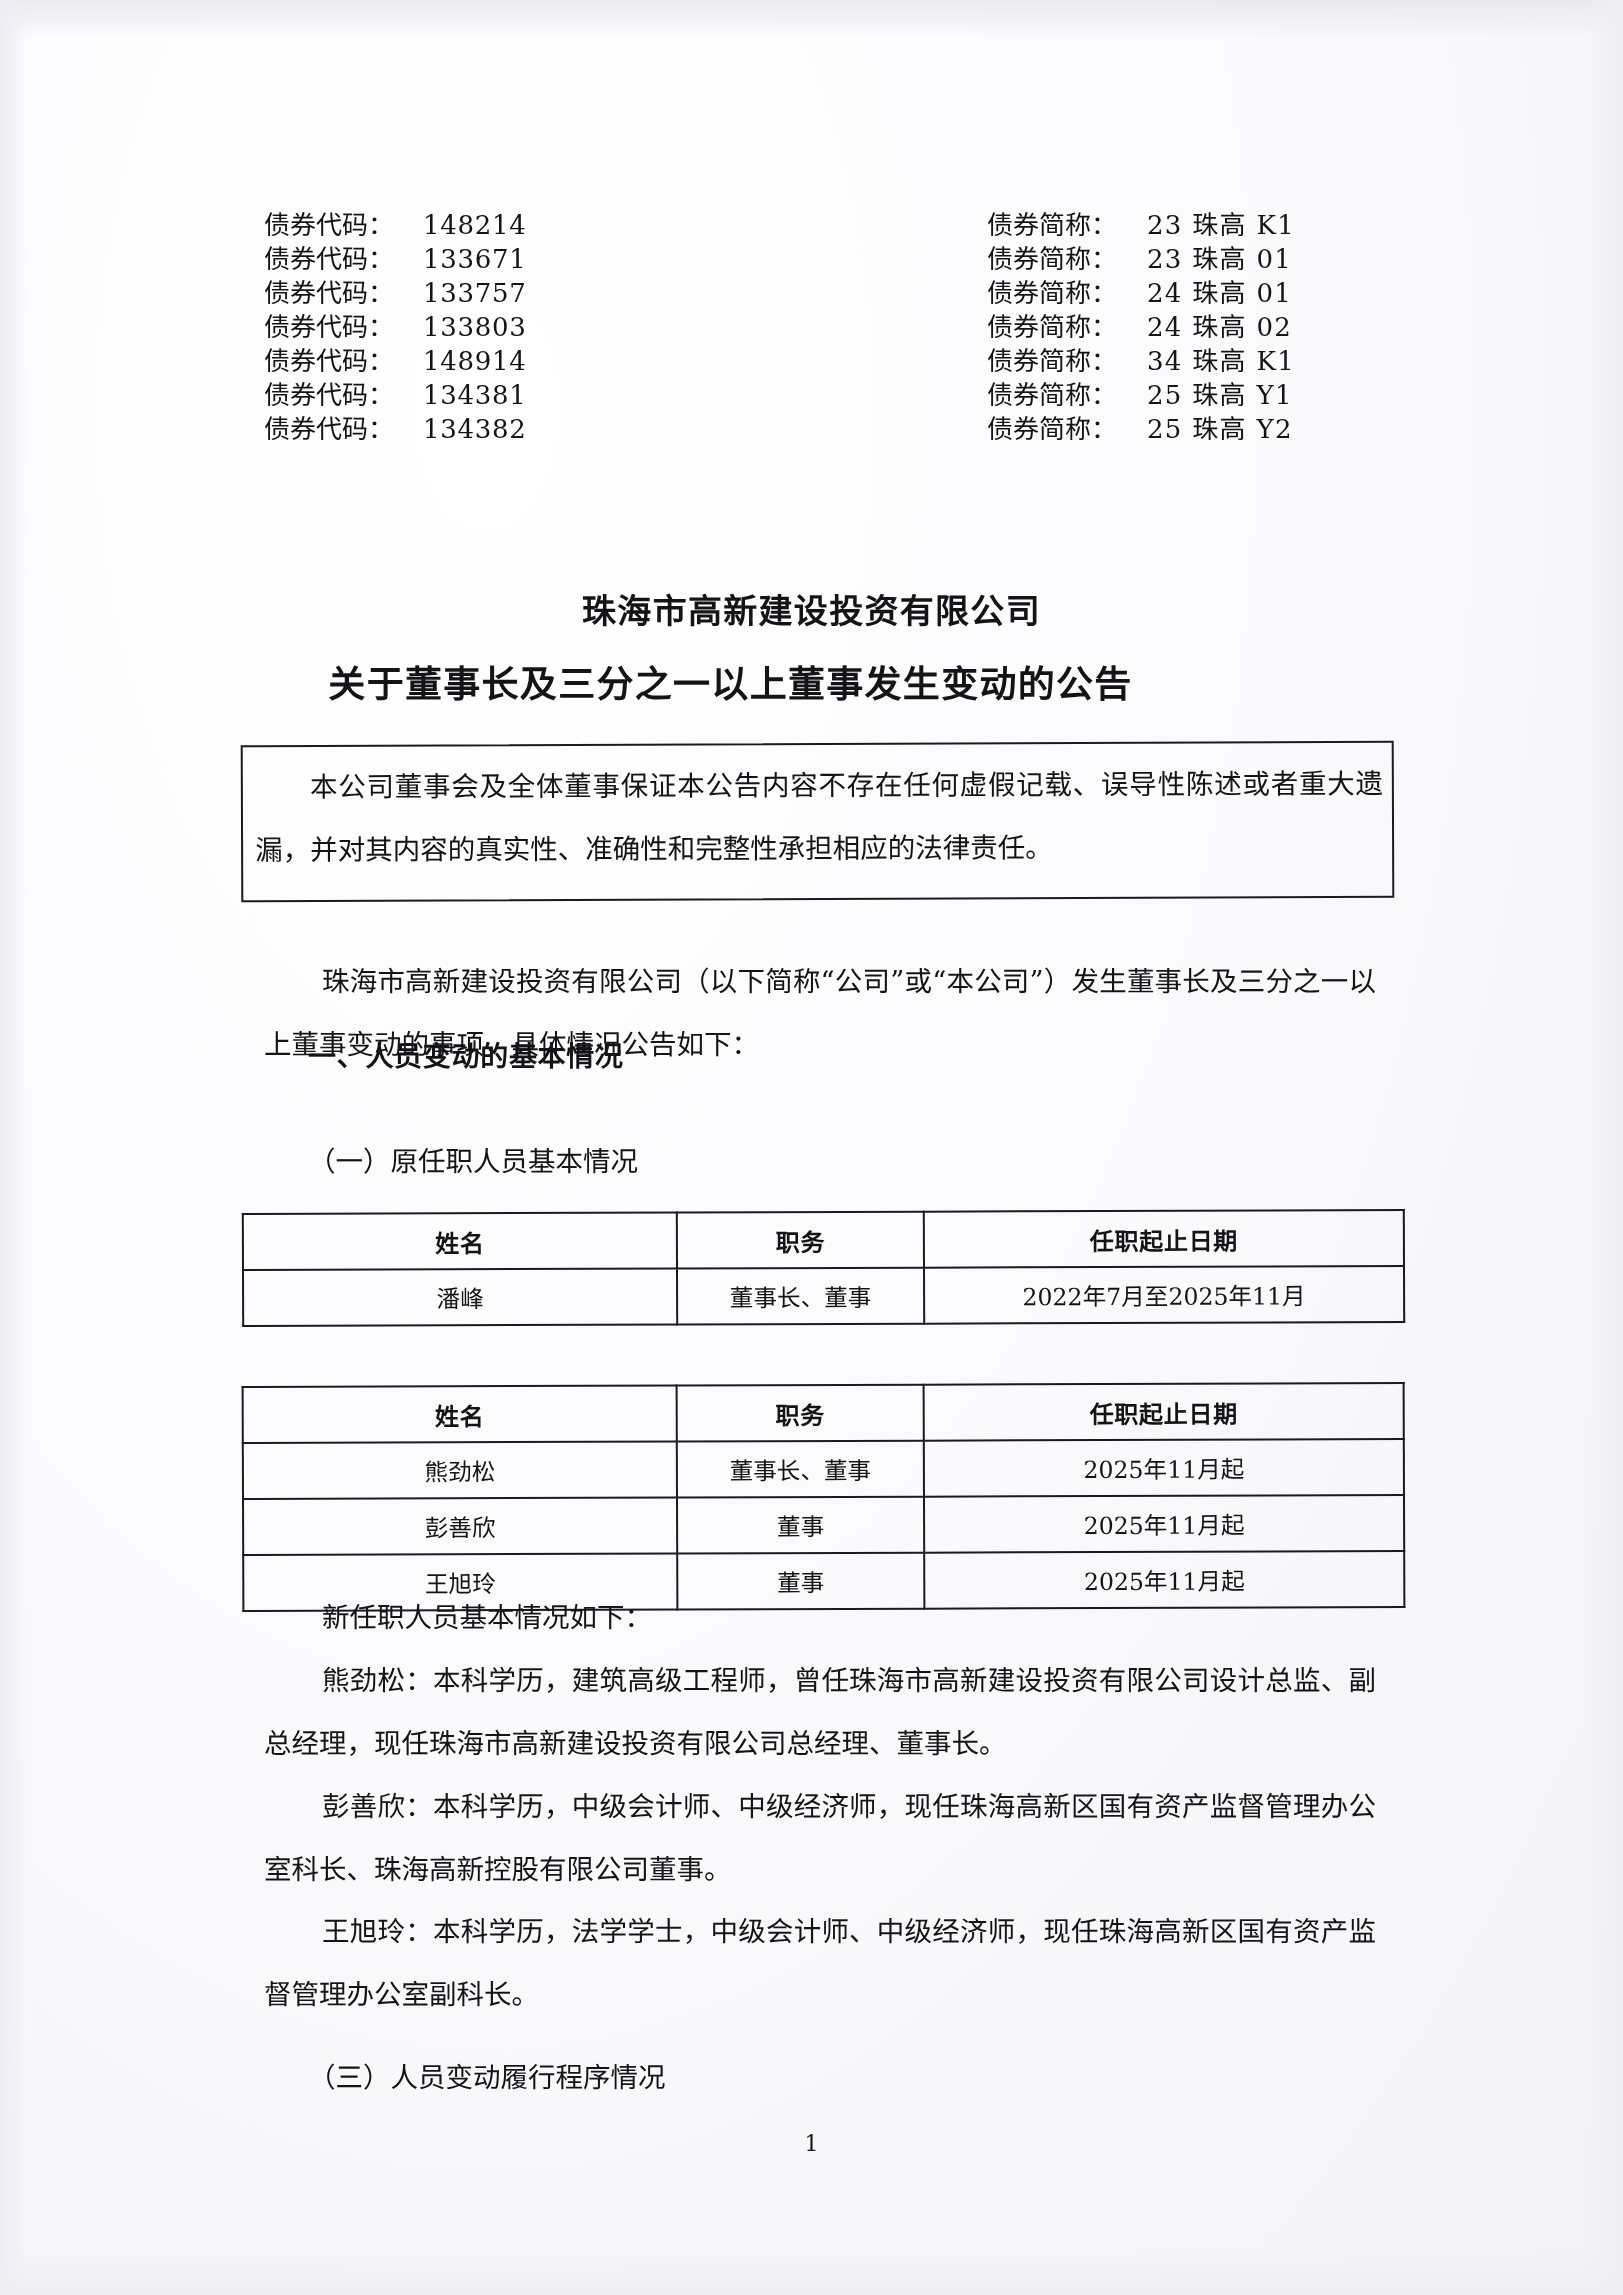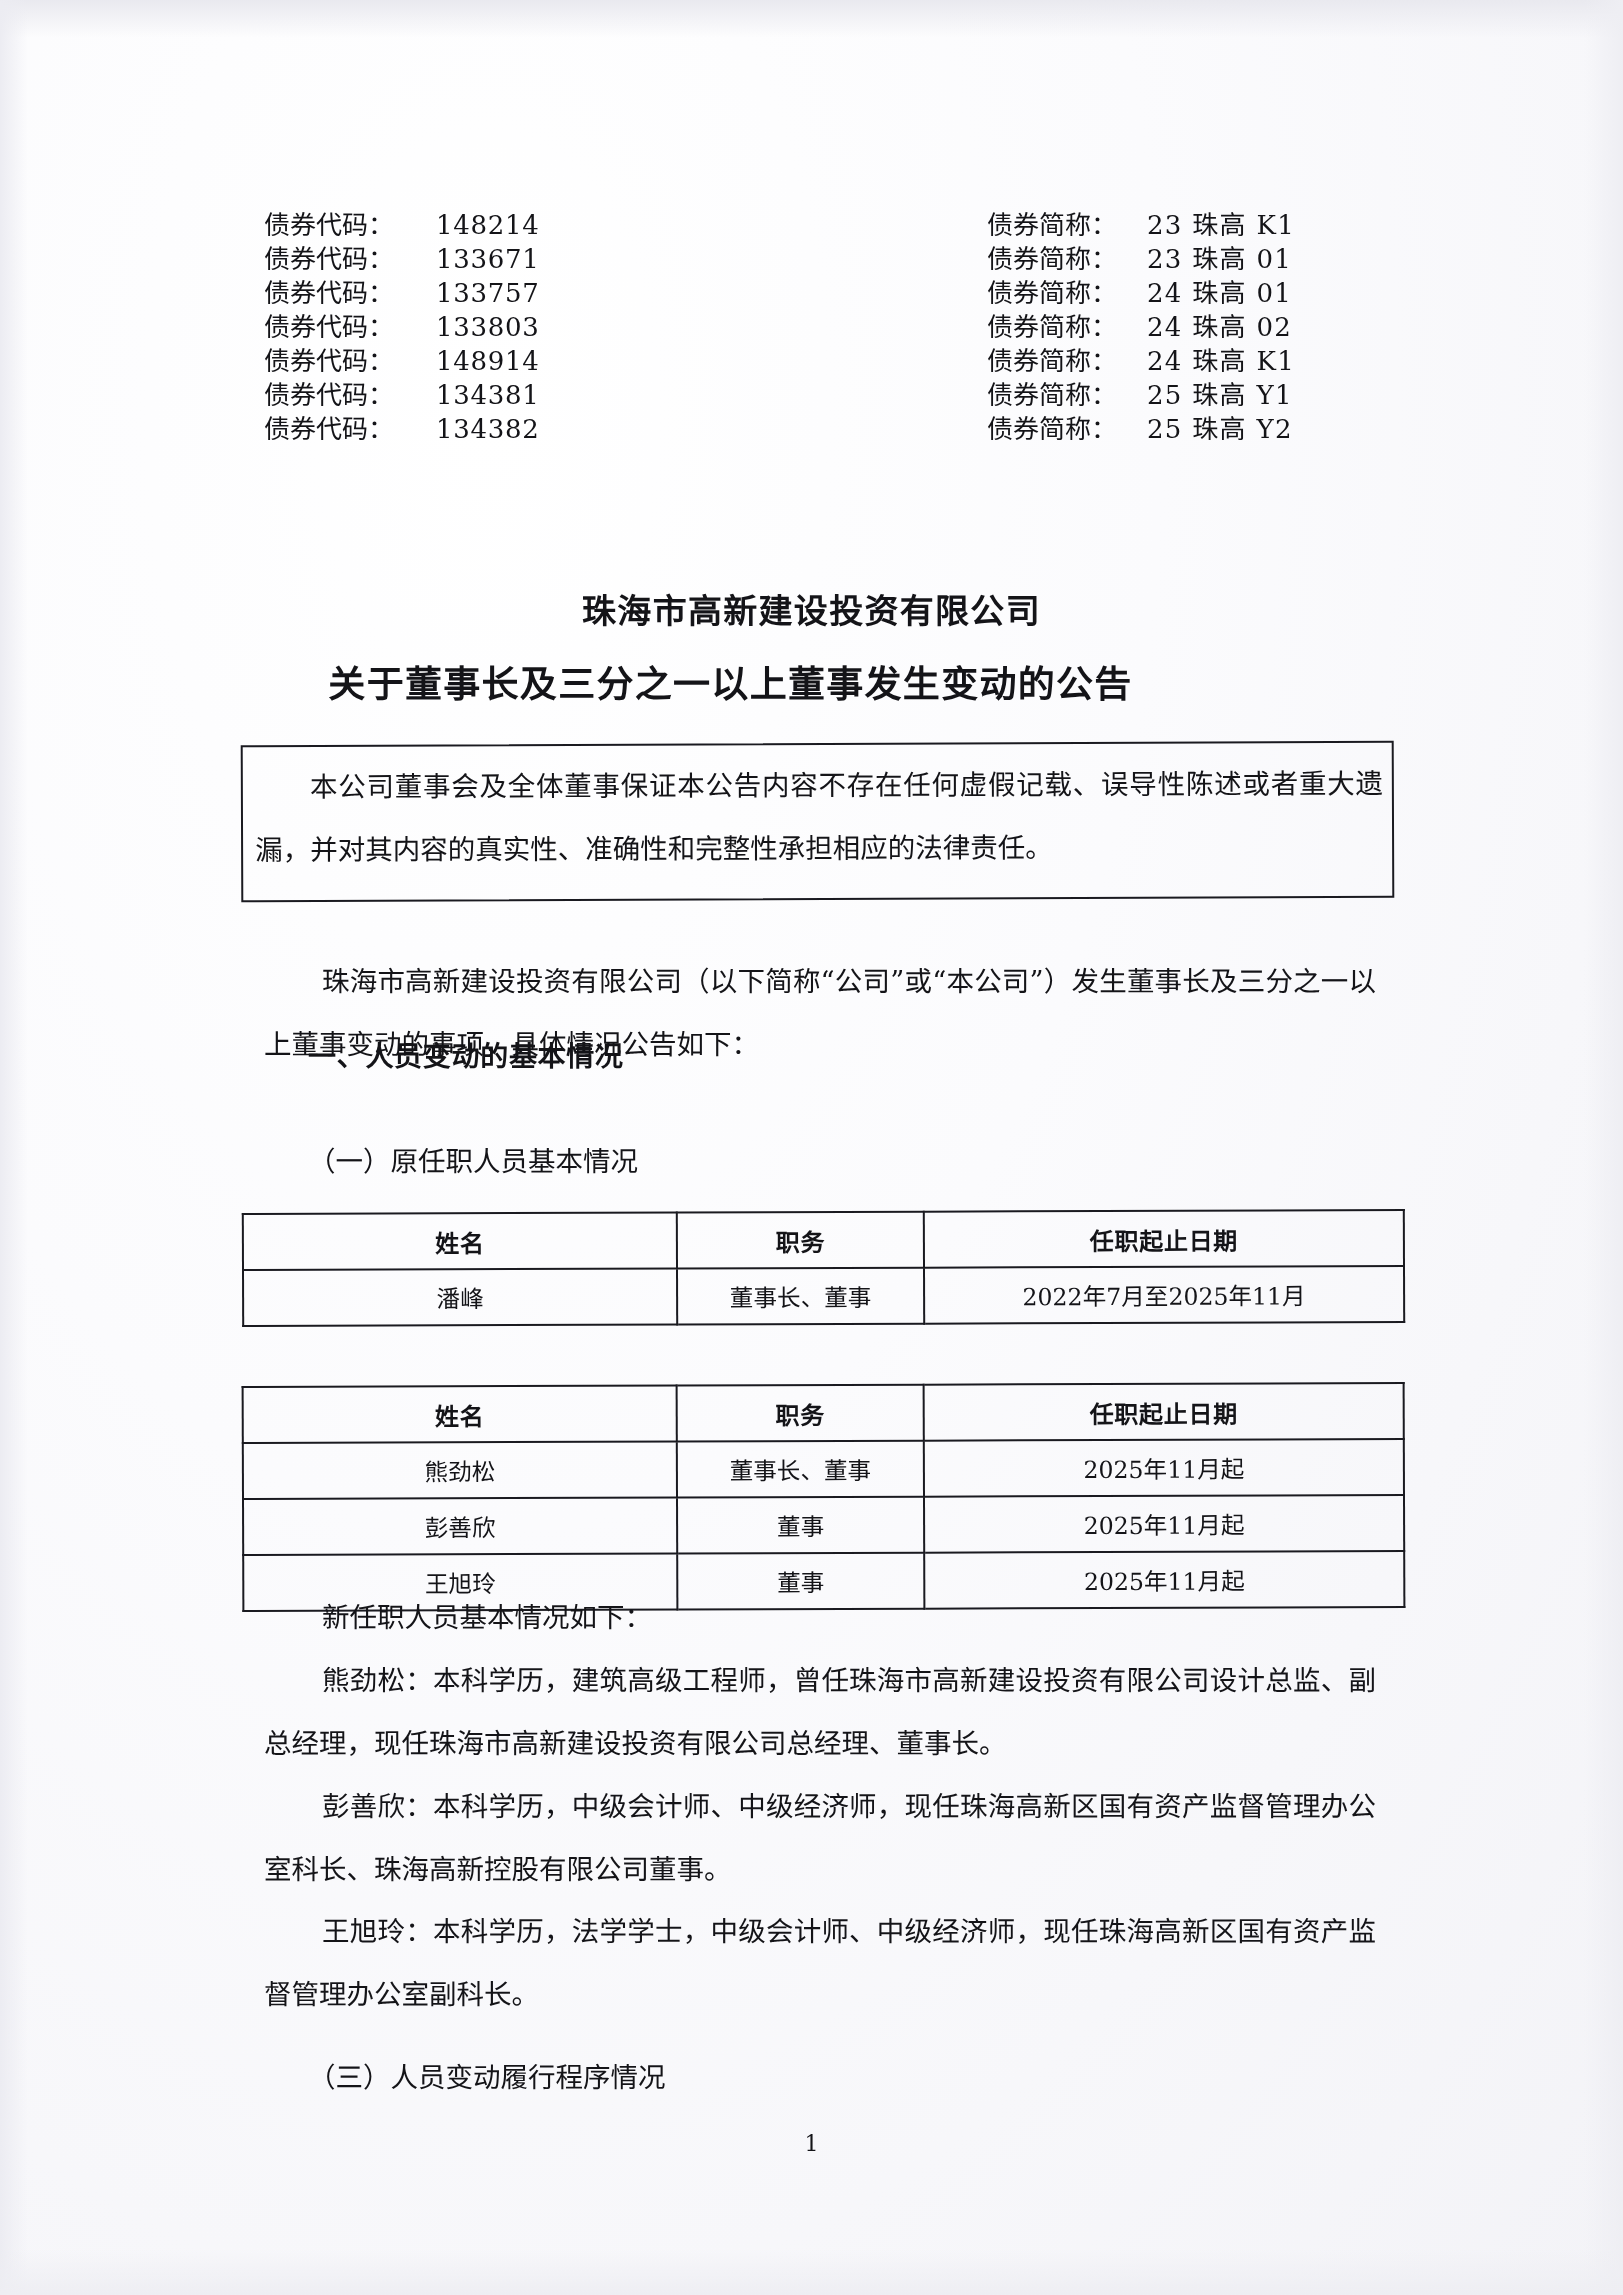--- a/index.html
+++ b/index.html
@@ -72,21 +72,21 @@
     height: 34px;
     line-height: 34px;
   }
   .bond-label {
     font-size: 26px;
     letter-spacing: 0px;
     white-space: nowrap;
   }
   .bond-code {
     font-size: 26px;
-    margin-left: 42px;
+    margin-left: 29px;
     white-space: nowrap;
     letter-spacing: 0.7px;
   }
   .bond-left {
     width: 452px;
     display: flex;
     align-items: baseline;
   }
   .bond-right {
     display: flex;
@@ -277,21 +277,21 @@
       </span>
     </div>
 
     <div class="bond-row">
       <span class="bond-left">
         <span class="bond-label">债券代码：</span>
         <span class="bond-code">148914</span>
       </span>
       <span class="bond-right">
         <span class="bond-label">债券简称：</span>
-        <span class="bond-code">24 珠高 K1</span>
+        <span class="bond-code">34 珠高 K1</span>
       </span>
     </div>
 
     <div class="bond-row">
       <span class="bond-left">
         <span class="bond-label">债券代码：</span>
         <span class="bond-code">134381</span>
       </span>
       <span class="bond-right">
         <span class="bond-label">债券简称：</span>

